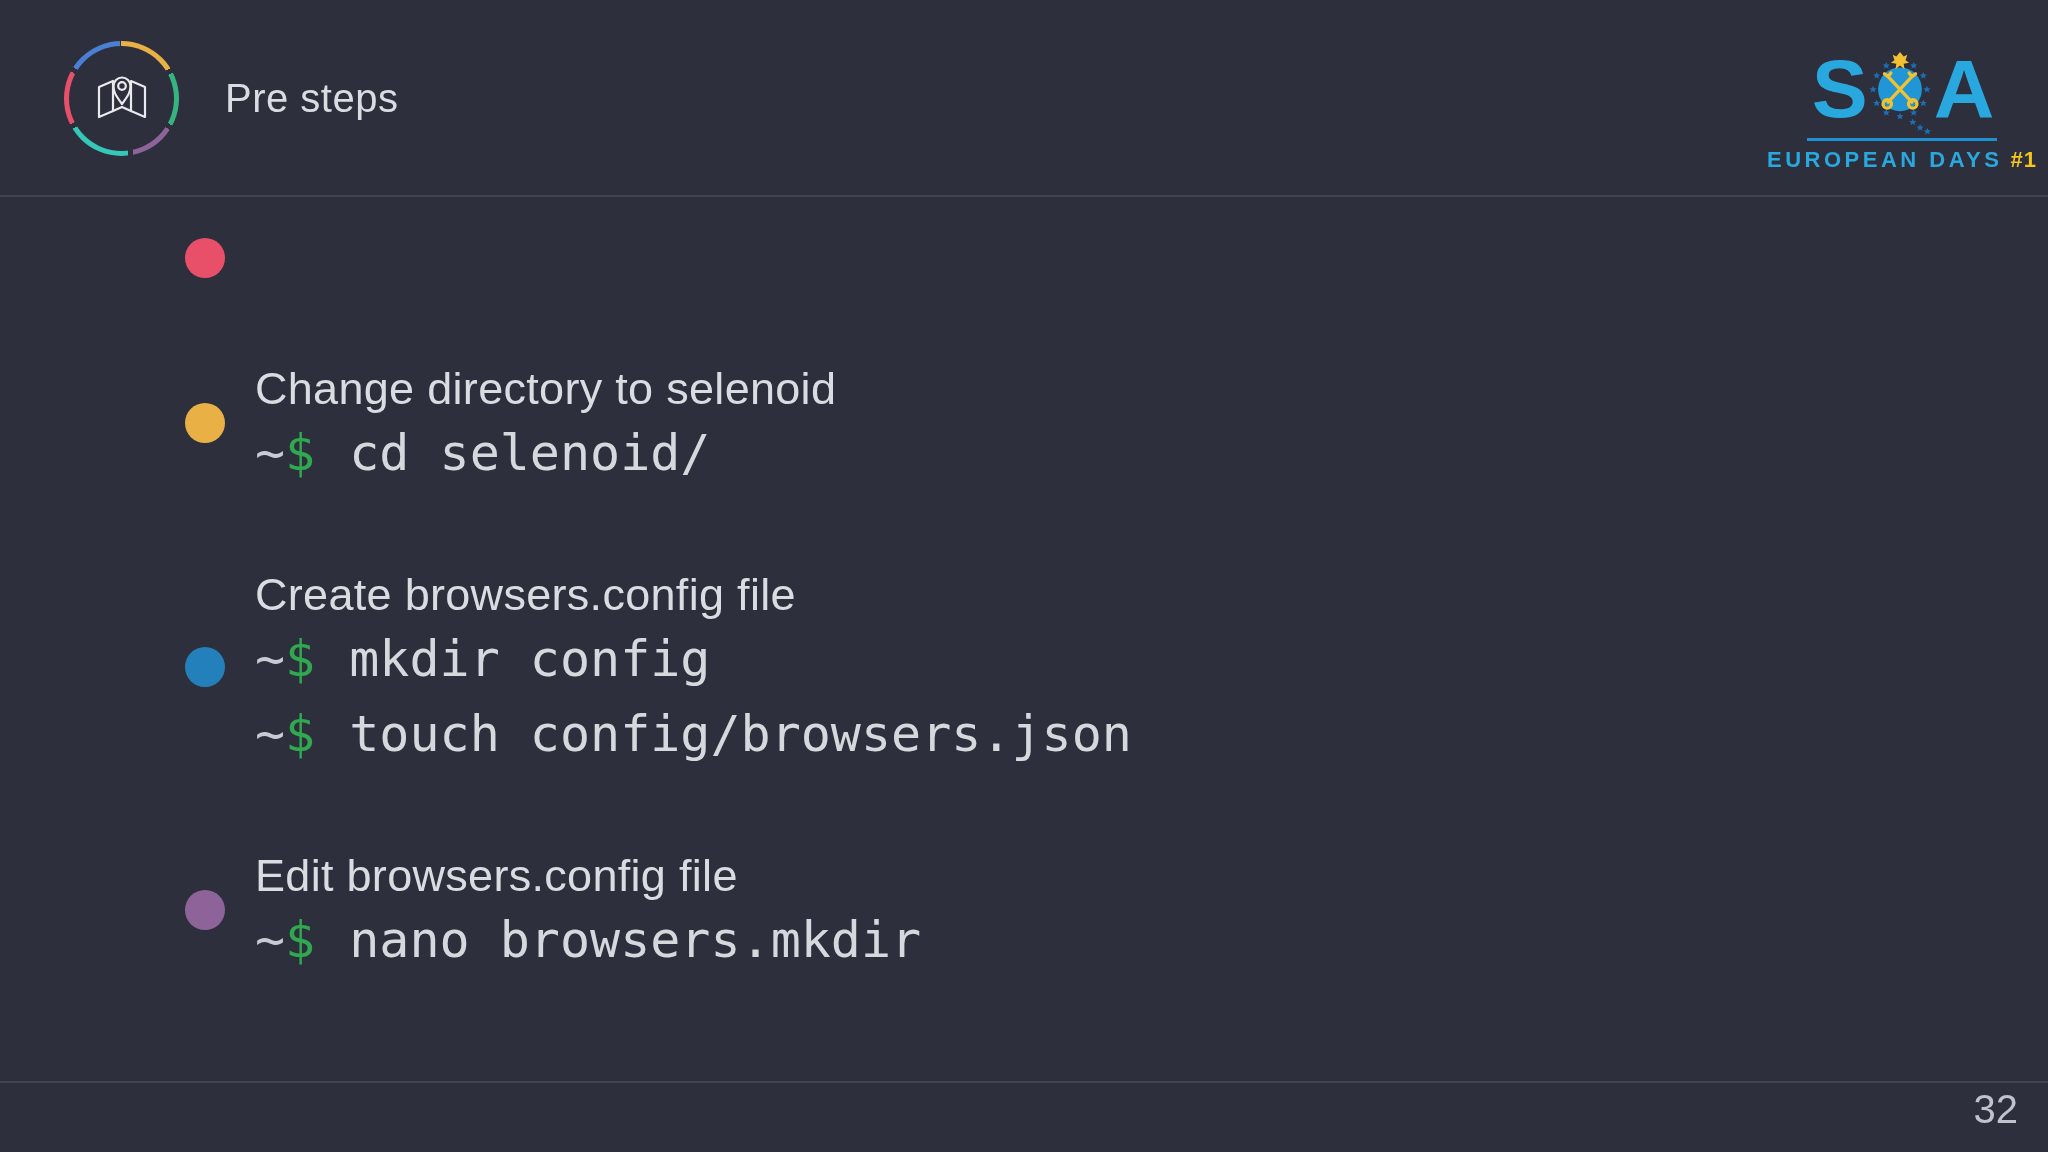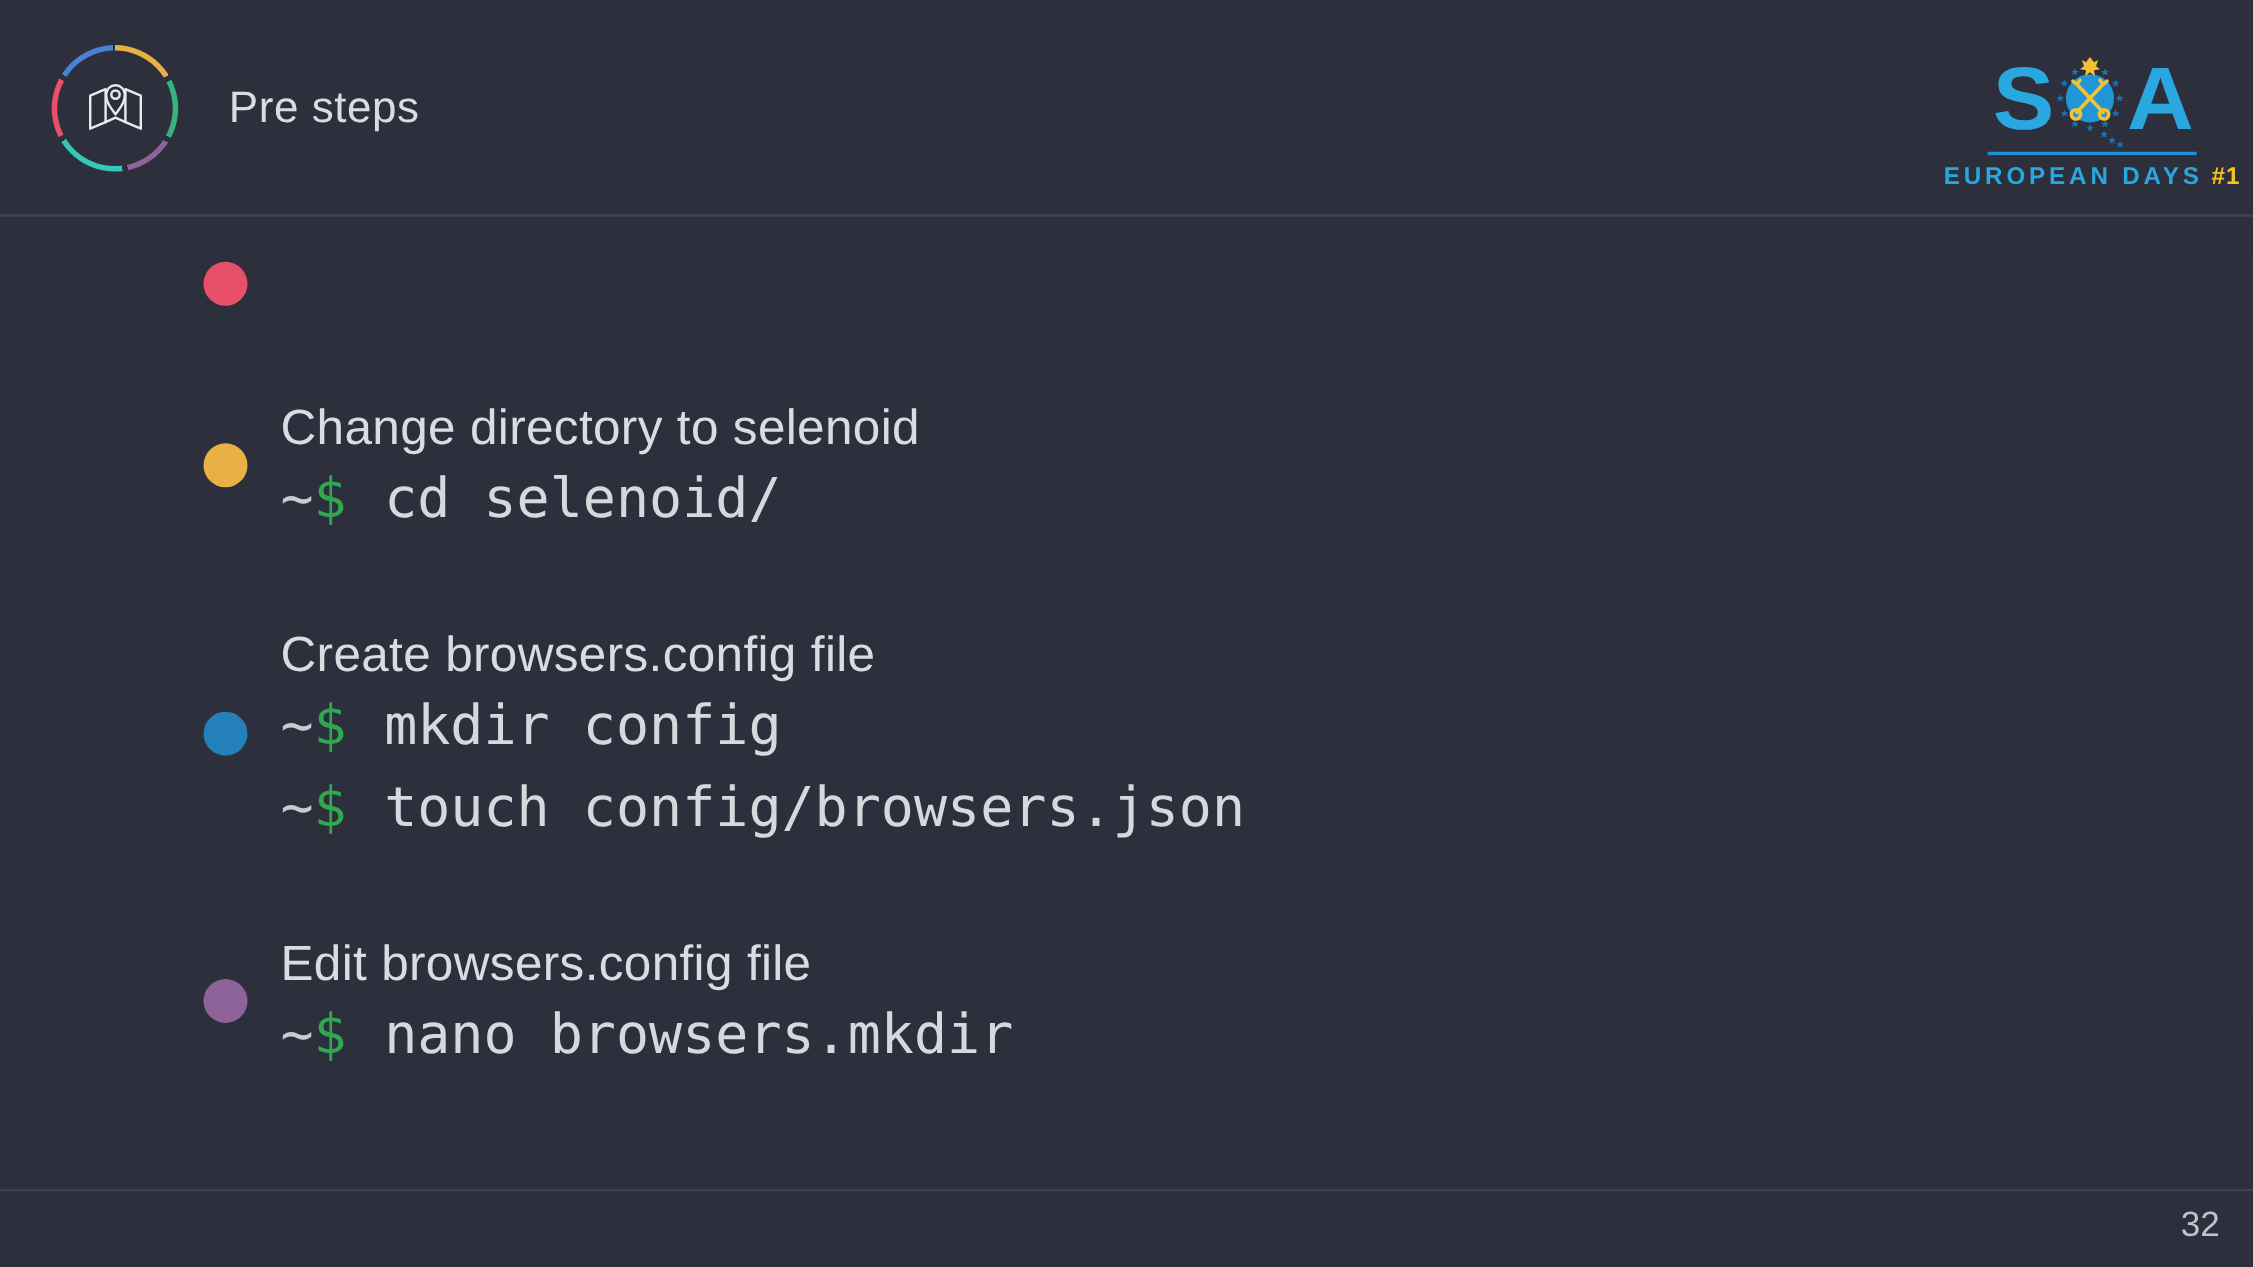--- a/index.html
+++ b/index.html
@@ -8,21 +8,21 @@
     background:#2d303c;
     font-family:"Liberation Sans", sans-serif;
     color:#d9dce1;
     position:relative;
     overflow:hidden;
   }
 
   
   .header {
     position:absolute; left:0; top:0; width:2048px; height:196px;
-    display:flex; align-items:center; padding-left:47px;
+    display:flex; align-items:center; padding-left:64px;
   }
   .ring {
     width:115px; height:115px; border-radius:50%; position:relative; flex:0 0 auto;
     background:conic-gradient(
       #e9b145 0deg 58deg,   #2d303c 58deg 63deg,
       #36b37e 63deg 118deg, #2d303c 118deg 123deg,
       #8d6399 123deg 168deg,#2d303c 168deg 173deg,
       #35c8b9 173deg 238deg,#2d303c 238deg 243deg,
       #e8506a 243deg 298deg,#2d303c 298deg 303deg,
       #4a7fd4 303deg 358deg,#2d303c 358deg 360deg);
@@ -69,21 +69,21 @@
     font-size:50px; line-height:62px; color:#d5d8dd; white-space:pre;
   }
   .cmd + .cmd { margin-top:13px; }
   .tilde { color:#c7cbd3; }
   .dollar { color:#2fa84f; }
   .cmd-text { margin-left:34px; }
 
   
   .page-number {
     position:absolute; right:30px; bottom:20px;
-    font-size:32px; color:#bfc3cb;
+    font-size:40px; color:#bfc3cb;
   }
 </style>
 </head>
 <body>
 
 <div class="header">
   <div class="ring">
     <svg width="64" height="64" viewBox="0 0 64 64" fill="none" stroke="#e8eaee" stroke-width="2.2" stroke-linejoin="round" stroke-linecap="round">
       <path d="M9 21 L23 15 L23 45 L9 51 Z"></path>
       <path d="M41 15 L55 21 L55 51 L41 45 Z"></path>

